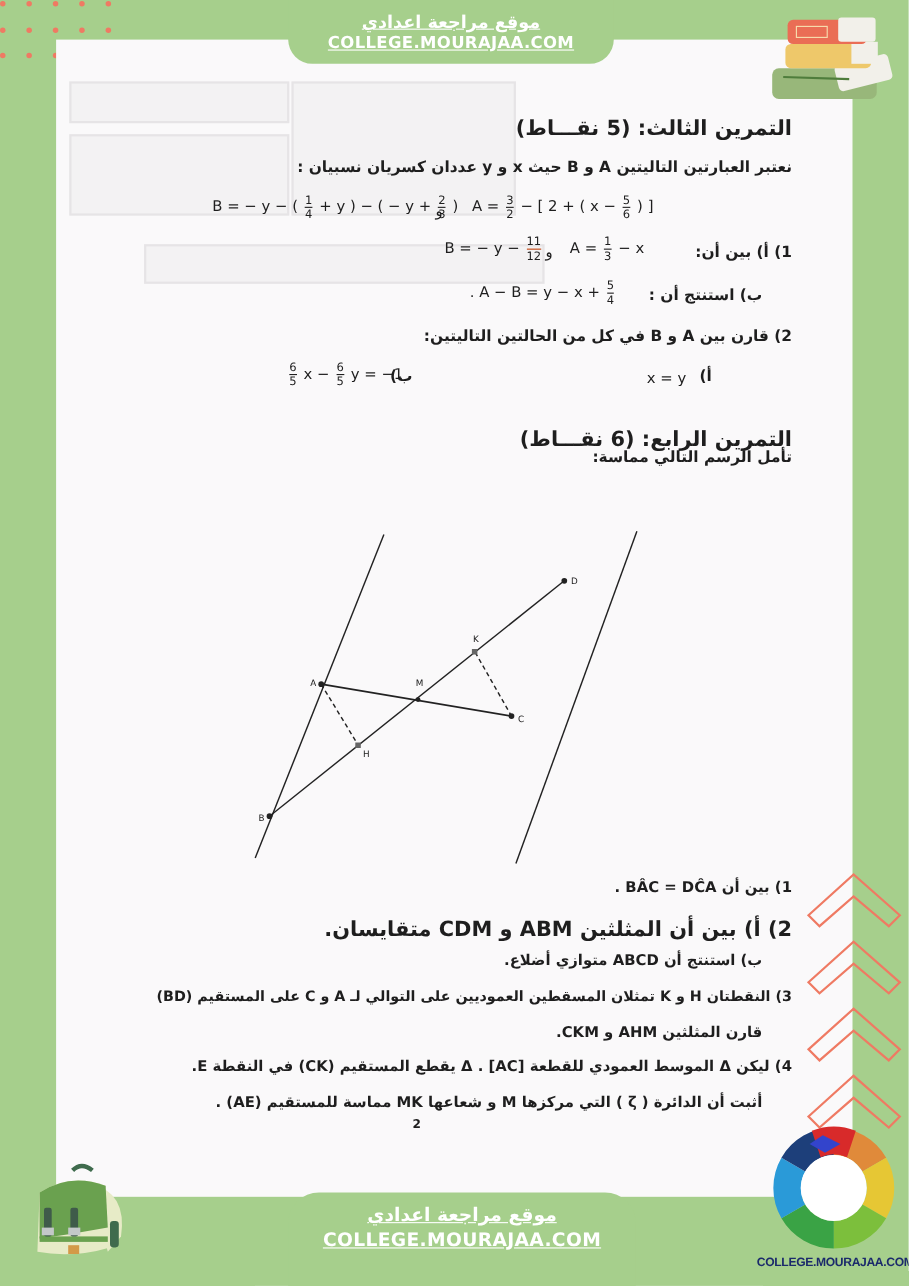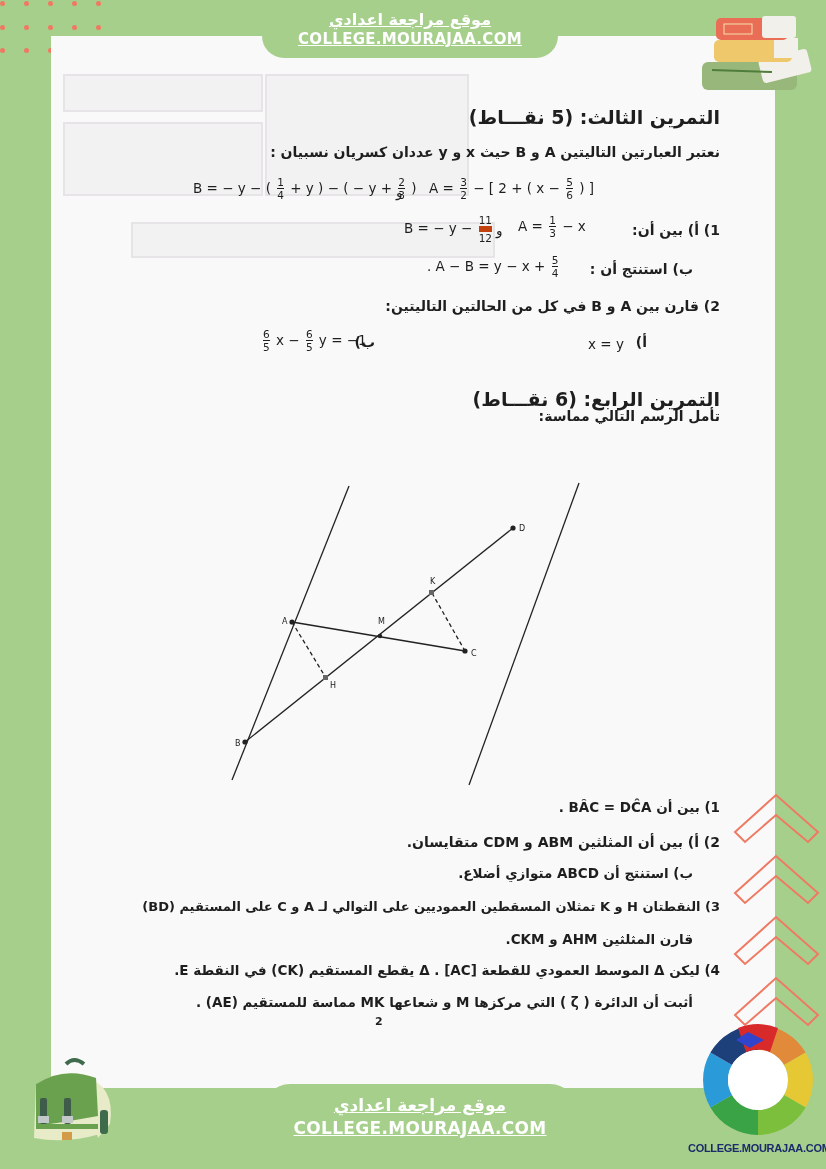--- a/index.html
+++ b/index.html
@@ -94,21 +94,21 @@
           <span>1</span>
           <span style="border-top:1px solid #1e1e1e">3</span>
         </span>
       <span>− x</span>
     </div>
     <div class="m" style="left:445px;top:186px">و</div>
     <div class="m" style="left:353px;top:178px">
       <span>B = − y −</span>
       <span class="frac">
           <span>11</span>
-          <span style="border-top:6px solid #c2410c">12</span>
+          <span style="border-top:1px solid #c2410c">12</span>
         </span>
     </div>
 
     <div class="rtl t" style="right:82px;top:225px">ب) استنتج أن :</div>
     <div class="m" style="left:376px;top:218px">
       <span>. A − B = y − x +</span>
       <span class="frac">
           <span>5</span>
           <span style="border-top:1px solid #1e1e1e">4</span>
         </span>
@@ -157,21 +157,21 @@
         <text x="184" y="710">B</text>
         <text x="420" y="620">C</text>
         <text x="468" y="495">D</text>
         <text x="327" y="588">M</text>
         <text x="279" y="652">H</text>
         <text x="379" y="548">K</text>
       </g>
     </svg>
 
     <div class="rtl t" style="right:55px;top:763px;font-size:13.5px">1)  بين أن  BÂC = DĈA .</div>
-    <div class="rtl t" style="right:55px;top:798px;font-size:14px">2)  أ) بين أن المثلثين ABM و CDM متقايسان.</div>
+    <div class="rtl t" style="right:55px;top:798px;font-size:19px">2)  أ) بين أن المثلثين ABM و CDM متقايسان.</div>
     <div class="rtl t" style="right:82px;top:829px;font-size:13.5px">ب) استنتج أن ABCD متوازي أضلاع.</div>
     <div class="rtl t" style="right:55px;top:863px;font-size:13px">3)  النقطتان H و K تمثلان المسقطين العموديين على التوالي لـ A و C على المستقيم (BD)</div>
     <div class="rtl t" style="right:82px;top:895px;font-size:13.5px">قارن المثلثين AHM و CKM.</div>
     <div class="rtl t" style="right:55px;top:926px;font-size:13.5px">4)  ليكن Δ الموسط العمودي للقطعة [AC] . Δ يقطع المستقيم (CK) في النقطة E.</div>
     <div class="rtl t" style="right:82px;top:958px;font-size:13.5px">أثبت أن الدائرة ( ζ ) التي مركزها M و شعاعها MK مماسة للمستقيم (AE) .</div>
     <div class="pagenum" style="left:324px;top:979px">2</div>
   </div>
 </div>
 
 <div class="banner top-banner">

